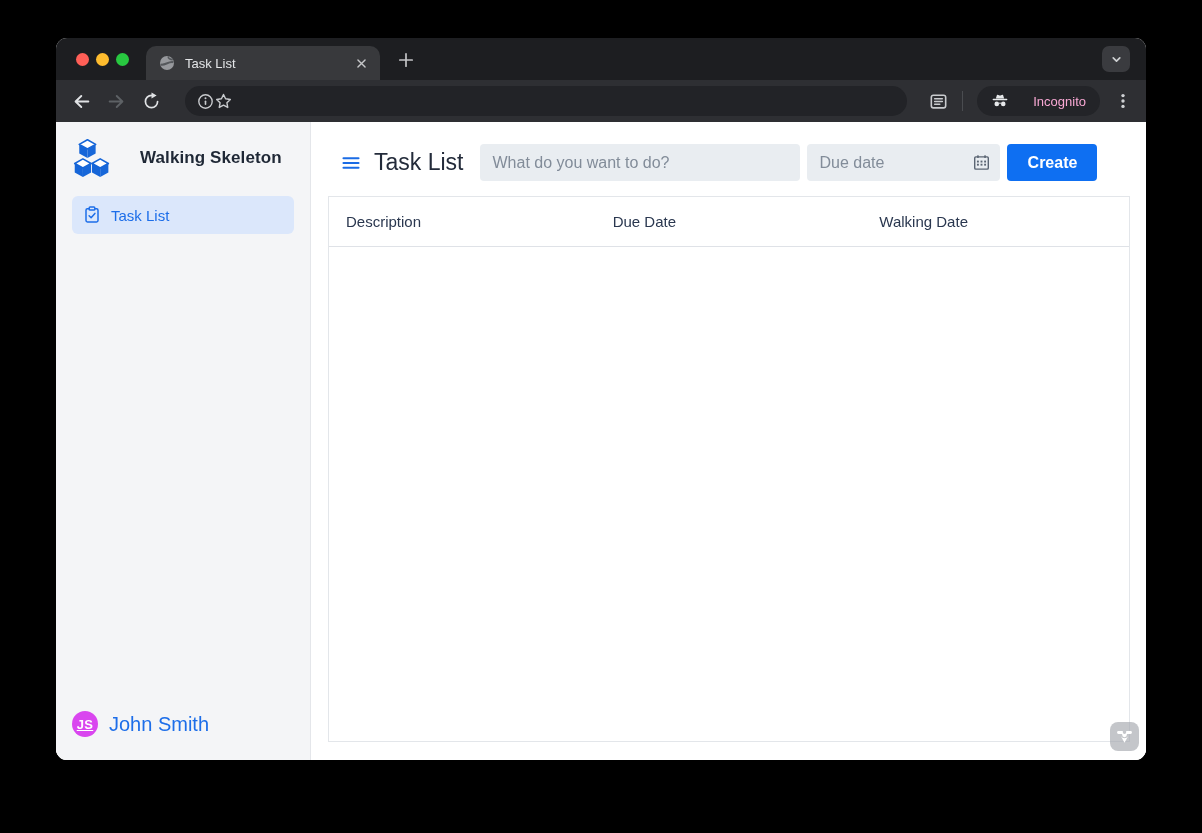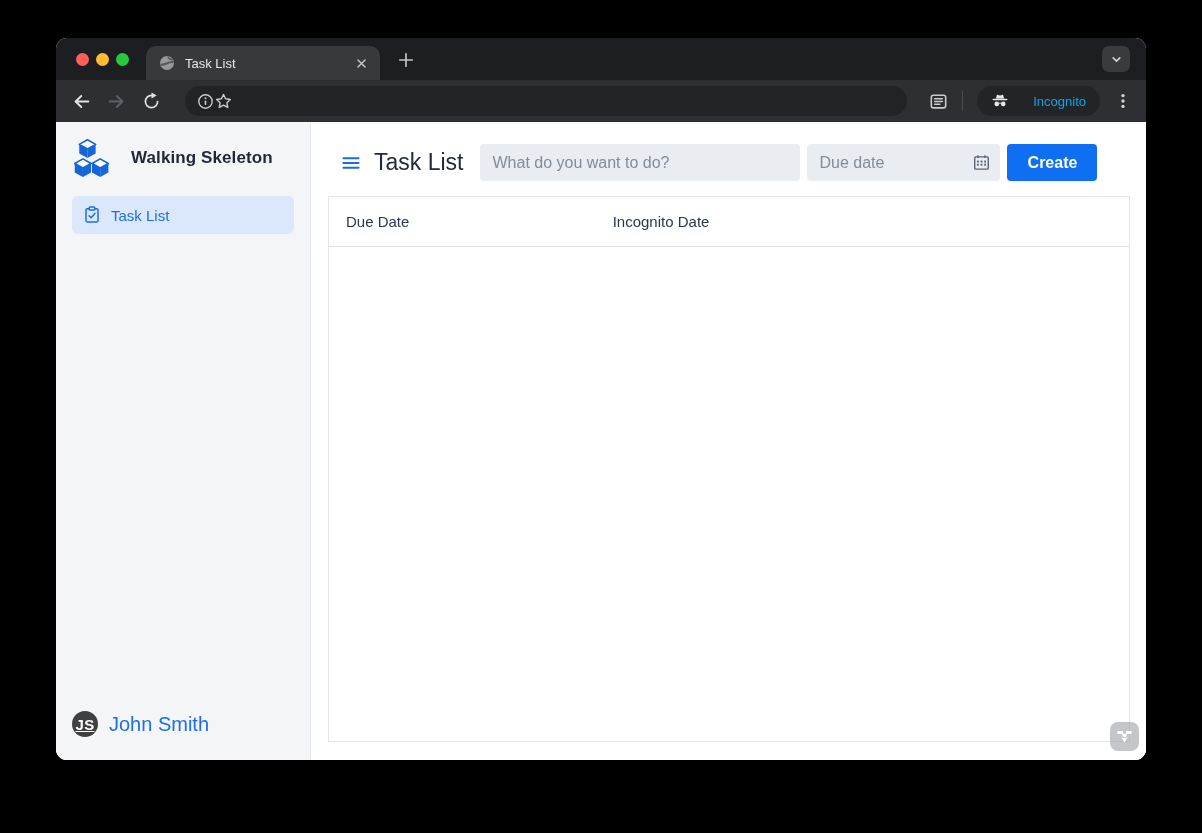--- a/index.html
+++ b/index.html
@@ -26,34 +26,34 @@
   
   .toolbar { height:42px; background:#2e2f33; display:flex; align-items:center; padding:0 14px; flex:none; }
   .nav-btn { width:24px; height:24px; margin-right:12px; display:flex; align-items:center; justify-content:center; border-radius:50%; }
   .omnibox { width:748px; height:30px; border-radius:15px; background:#222327; display:flex;
              align-items:center; padding:0 9px 0 12px; margin-left:10px; }
   .url-text { color:#e7e9eb; font-size:14px; margin-left:10px; flex:1; }
   .ob-icon { display:flex; align-items:center; justify-content:center; }
   .sidepanel-btn { margin-left:22px; display:flex; }
   .toolbar-sep { width:1px; height:20px; background:#4a4c50; margin:0 14px; }
   .incognito-pill { height:30px; border-radius:15px; background:#232428; display:flex; align-items:center;
-                    gap:24px; padding:0 14px; color:#0ea5e9; font-size:13px; }
+                    gap:24px; padding:0 14px; color:#f9a8d4; font-size:13px; }
   .menu-dots-btn { margin-left:14px; display:flex; }
 
   
   .content { flex:1; display:flex; min-height:0; background:#fff; }
   .sidebar { width:255px; flex:none; background:#f4f5f7; border-right:1px solid #e4e6ea;
              display:flex; flex-direction:column; }
-  .logo-row { display:flex; align-items:center; gap:19px; padding:16px 16px 0; }
+  .logo-row { display:flex; align-items:center; gap:28px; padding:16px 16px 0; }
   .app-name { font-size:17px; font-weight:700; color:#1f2836; letter-spacing:.1px; }
   .nav-item { margin:18px 16px 0; height:38px; border-radius:6px; background:#dbe7fb; display:flex;
               align-items:center; gap:10px; padding:0 11px; color:#1d6ee9; font-size:15px; font-weight:500; cursor:pointer; }
   .side-spacer { flex:1; }
   .user-row { display:flex; align-items:center; gap:11px; padding:0 16px 23px; }
-  .avatar { width:26px; height:26px; border-radius:50%; background:#404040; color:#fff; font-size:15px;
+  .avatar { width:26px; height:26px; border-radius:50%; background:#d946ef; color:#fff; font-size:13px;
             font-weight:700; display:flex; align-items:center; justify-content:center; letter-spacing:.3px; flex:none;text-decoration:underline; }
   .user-name { color:#1d6ee9; font-size:20px; font-weight:500; }
 
   .main { flex:1; position:relative; display:flex; flex-direction:column; background:#fff; min-width:0; }
   .view-header { display:flex; align-items:center; margin:22px 16px 0 30px; }
   .burger-btn { margin-right:13px; display:flex; cursor:pointer; }
   .view-title { font-size:23px; font-weight:400; color:#232b3a; margin-right:17px; white-space:nowrap; }
   .field { border:none; outline:none; background:#e9edf1; border-radius:4px; font-size:16px; color:#15803d;
            padding:0 12px; height:37px; font-family:inherit; }
   .field::placeholder { color:#828c99; opacity:1; }
@@ -252,22 +252,23 @@
                 </g>
               </svg>
             </span>
           </span>
 
           <button class="create-btn">Create</button>
         </div>
 
         <div class="grid">
           <div class="grid-header">
+            <span class="grid-col">Description</span>
             <span class="grid-col">Due Date</span>
-            <span class="grid-col">Incognito Date</span>
+            <span class="grid-col">Walking Date</span>
           </div>
           <div class="grid-body"></div>
         </div>
 
         <span class="devtools-badge">
           <svg width="17" height="17" viewBox="0 0 18 18" fill="#fff">
             <path d="M2.6 3.3 a1.5 1.5 0 0 0 0 3 h3.9 v0.9 a2.5 2.5 0 0 0 5 0 v-0.9 h3.9 a1.5 1.5 0 0 0 0 -3 h-4.6 v1.3 a1.8 1.8 0 0 1 -3.6 0 V3.3 Z"></path>
             <path d="M5.2 8.7 L9 15.6 L12.8 8.7 a4.5 4.5 0 0 1 -7.6 0 Z"></path>
           </svg>
         </span>

